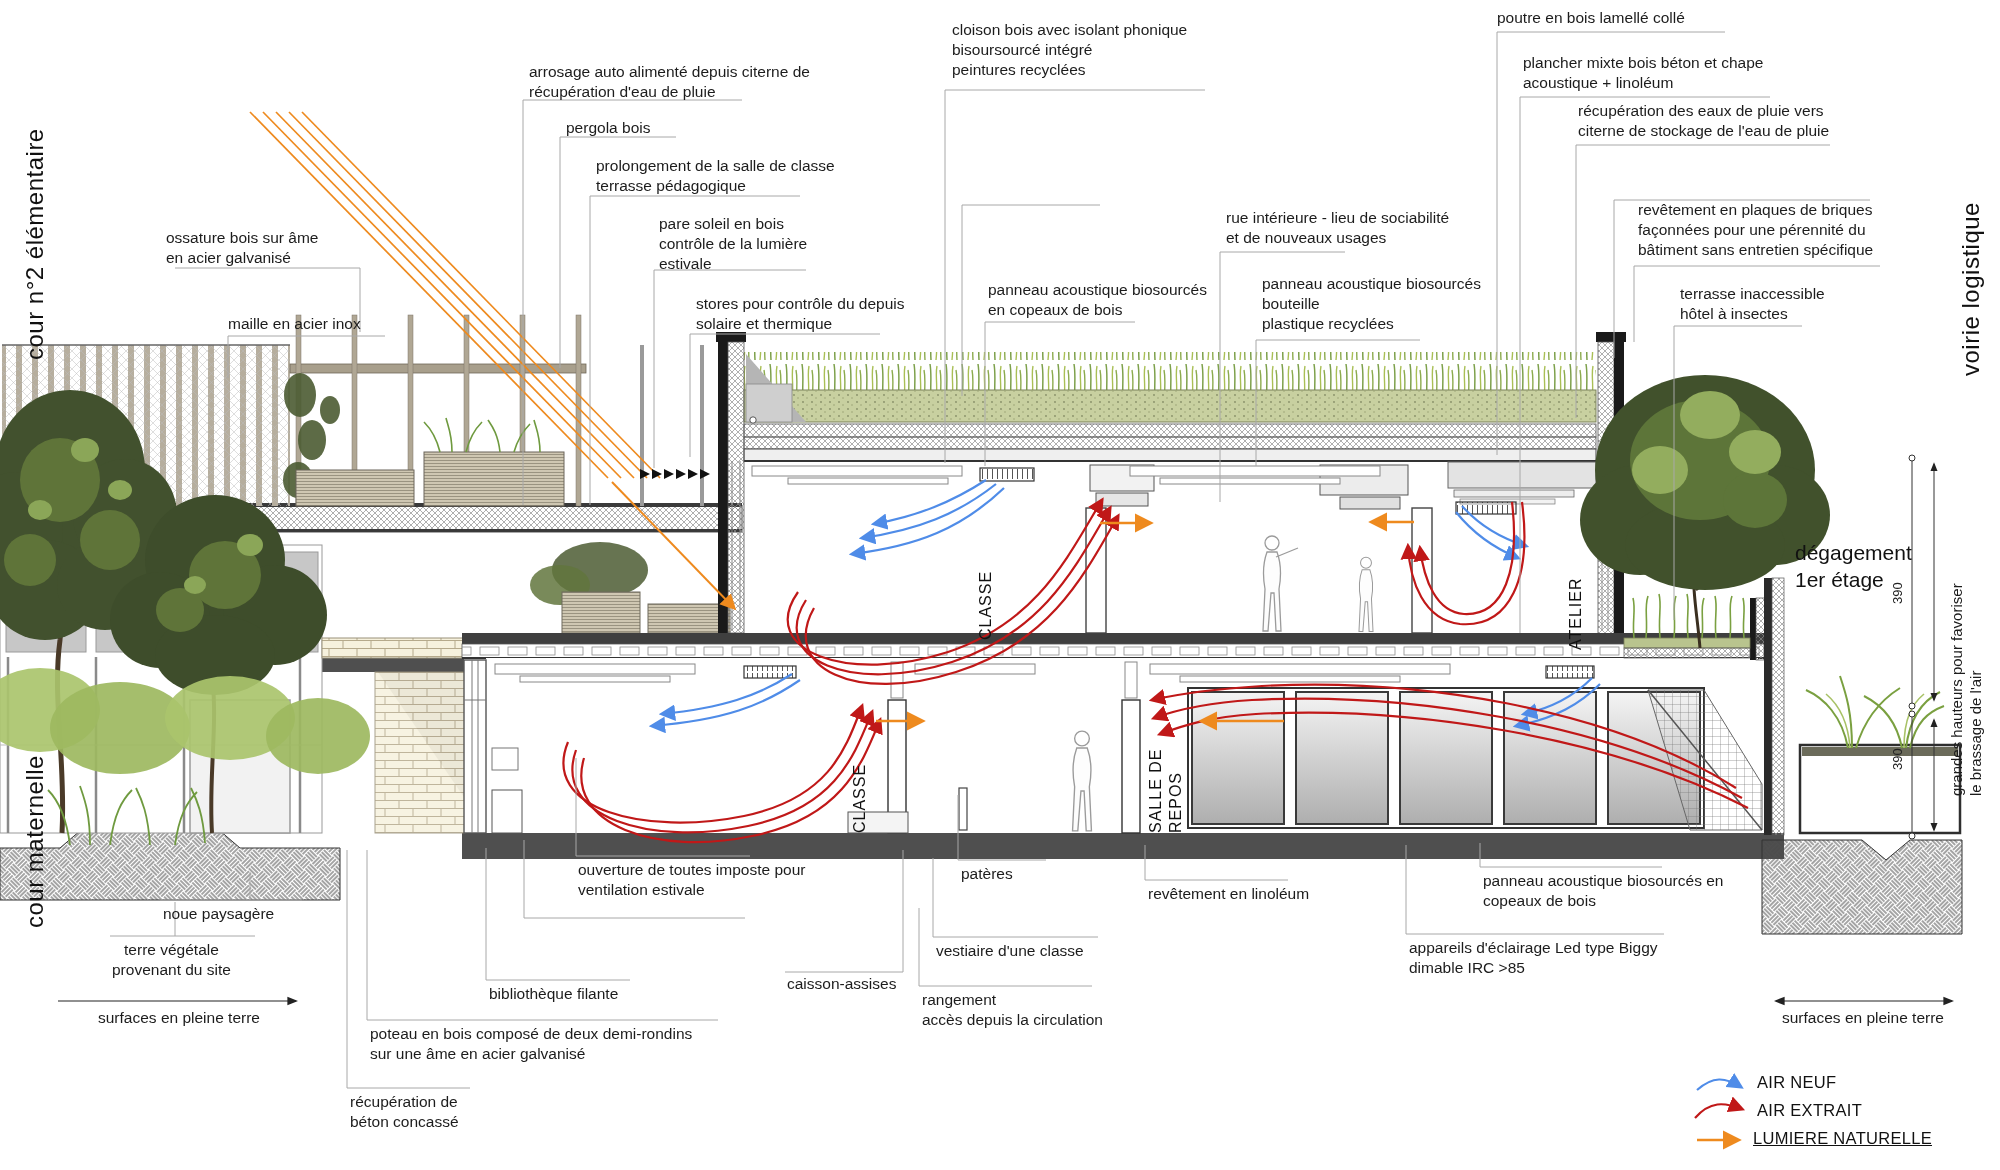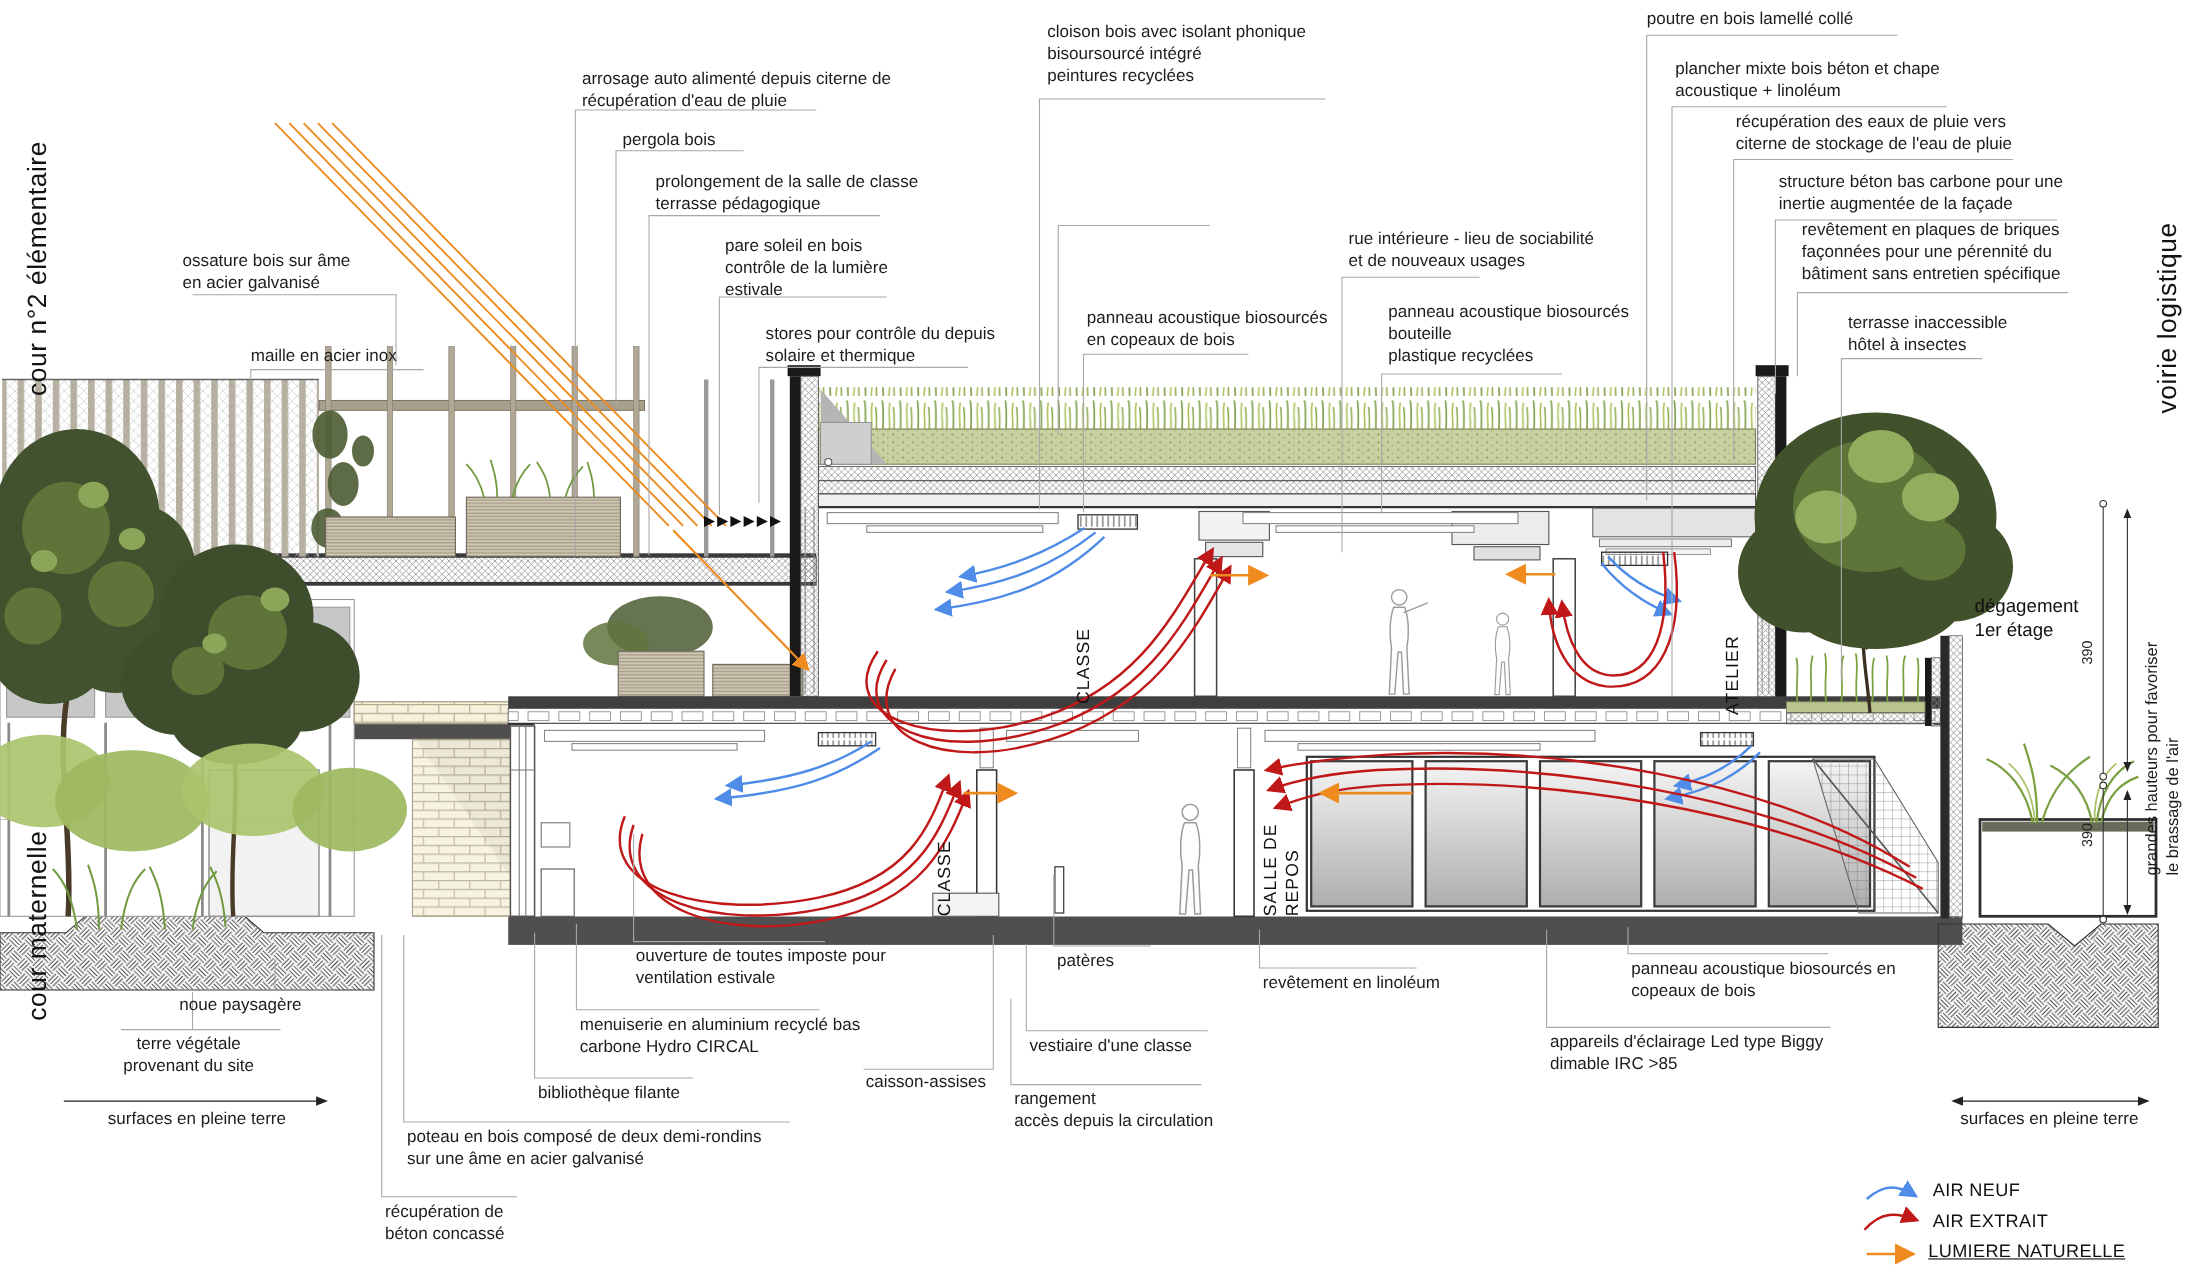--- a/index.html
+++ b/index.html
@@ -6,21 +6,21 @@
   #stage{position:relative;width:2000px;height:1170px;background:#ffffff;overflow:hidden;
          font-family:"Liberation Sans",sans-serif;}
   #stage svg{position:absolute;left:0;top:0;z-index:1;}
   .lbl{position:absolute;z-index:3;font-size:15.5px;line-height:1.28;color:#1c1c1c;
        white-space:pre-line;}
   .vlbl{position:absolute;z-index:3;font-size:15.5px;line-height:1.25;color:#1c1c1c;
         writing-mode:vertical-rl;transform:rotate(180deg);white-space:pre-line;}
   .big{font-size:24px;color:#111;letter-spacing:.5px;}
   .room{font-size:16px;letter-spacing:1px;color:#111;}
   .dim{font-size:13px;color:#222;}
-  .deg{font-size:17px;color:#111;}
+  .deg{font-size:21px;color:#111;}
   .leg{font-size:16.5px;color:#111;letter-spacing:.3px;}
 </style>
 </head>
 <body>
 
 <div id="stage">
 
 <svg width="2000" height="1170" viewBox="0 0 2000 1170">
 <defs>
   <pattern id="ins" width="6" height="6" patternUnits="userSpaceOnUse">
@@ -472,32 +472,28 @@
 <div class="lbl" style="left:1226px;top:208px;">rue intérieure - lieu de sociabilité
 et de nouveaux usages</div>
 <div class="lbl" style="left:1262px;top:274px;">panneau acoustique biosourcés
 bouteille
 plastique recyclées</div>
 <div class="lbl" style="left:1497px;top:8px;">poutre en bois lamellé collé</div>
 <div class="lbl" style="left:1523px;top:53px;">plancher mixte bois béton et chape
 acoustique + linoléum</div>
 <div class="lbl" style="left:1578px;top:101px;">récupération des eaux de pluie vers
 citerne de stockage de l'eau de pluie</div>
-<div class="lbl" style="left:1617px;top:156px;">structure béton bas carbone pour une
-inertie augmentée de la façade</div>
 <div class="lbl" style="left:1638px;top:200px;">revêtement en plaques de briques
 façonnées pour une pérennité du
 bâtiment sans entretien spécifique</div>
 <div class="lbl" style="left:1680px;top:284px;">terrasse inaccessible
 hôtel à insectes</div>
 
 <div class="lbl" style="left:578px;top:860px;">ouverture de toutes imposte pour
 ventilation estivale</div>
-<div class="lbl" style="left:527px;top:922px;">menuiserie en aluminium recyclé bas
-carbone Hydro CIRCAL</div>
 <div class="lbl" style="left:489px;top:984px;">bibliothèque filante</div>
 <div class="lbl" style="left:370px;top:1024px;">poteau en bois composé de deux demi-rondins
 sur une âme en acier galvanisé</div>
 <div class="lbl" style="left:350px;top:1092px;">récupération de
 béton concassé</div>
 <div class="lbl" style="left:163px;top:904px;">noue paysagère</div>
 <div class="lbl" style="left:112px;top:940px;text-align:center;">terre végétale
 provenant du site</div>
 <div class="lbl" style="left:98px;top:1008px;">surfaces en pleine terre</div>
 <div class="lbl" style="left:787px;top:974px;">caisson-assises</div>

